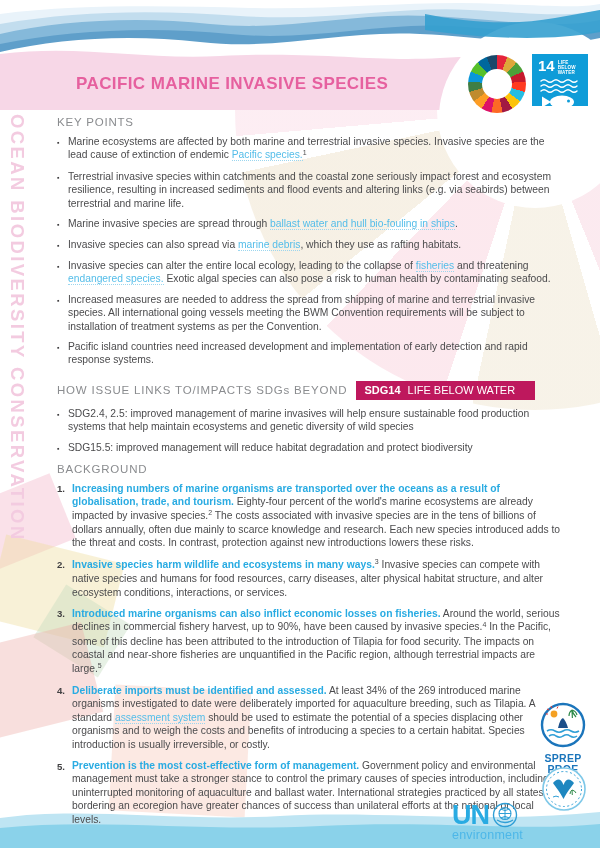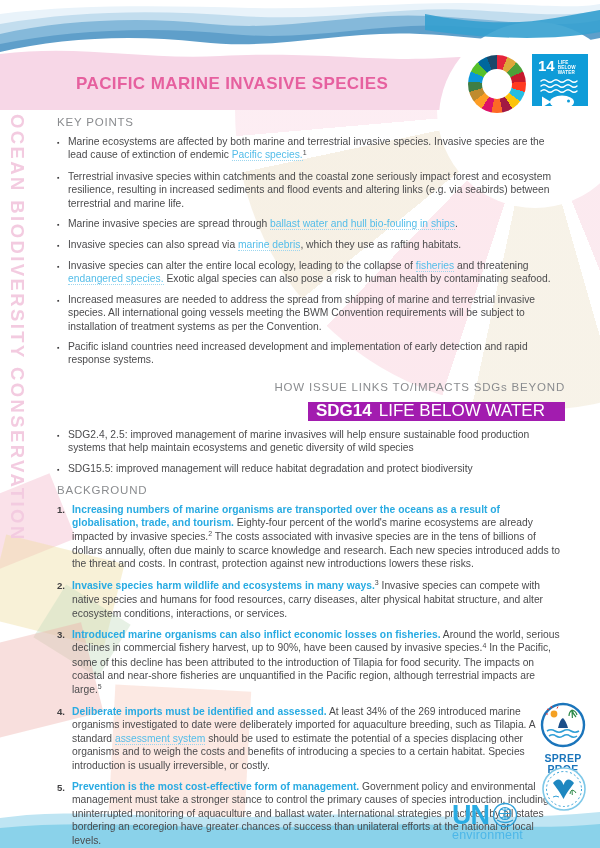--- a/index.html
+++ b/index.html
@@ -50,24 +50,24 @@
   .sdg14 .lines{margin-left:3px;font-size:4.6px;font-weight:bold;line-height:5px;padding-top:1px;letter-spacing:.2px;}
   .sdg14 svg{display:block;margin-top:3px;}
 
   
   .side-title{position:absolute;left:6px;top:114px;z-index:3;writing-mode:vertical-rl;
     font-weight:bold;font-size:18.5px;letter-spacing:2.4px;color:#f3cbe0;white-space:nowrap;}
 
   
   main{position:absolute;left:57px;top:116px;width:508px;z-index:3;}
   .sec-head{font-size:11.5px;font-weight:normal;letter-spacing:.8px;color:#8a8c8f;margin:0 0 7px 0;}
-  .sec-head-row{display:flex;align-items:flex-end;gap:9px;margin:14px 0 7px 0;flex-direction:column;}
+  .sec-head-row{display:flex;align-items:center;gap:9px;margin:14px 0 7px 0;}
   .sec-head-row .sec-head{margin:0;}
-  .sdg-badge{display:inline-flex;align-items:baseline;background:#a21caf;color:#fff;
-    padding:3px 20px 4px 8px;font-size:17px;line-height:12px;}
+  .sdg-badge{display:inline-flex;align-items:baseline;background:#be185d;color:#fff;
+    padding:3px 20px 4px 8px;font-size:11px;line-height:12px;}
   .sdg-badge .tag{font-weight:bold;margin-right:7px;}
 
   ul.kp-list{list-style:none;margin:0 0 2px 0;padding:0;}
   ul.kp-list li{display:flex;margin:0 0 7px 0;}
   .mk{flex:0 0 11px;font-size:7px;line-height:13px;color:#414042;padding-top:1px;}
   .tx{flex:1;font-size:10.3px;line-height:13.4px;}
 
   ol.bg-list{list-style:none;margin:0;padding:0;}
   ol.bg-list li{display:flex;margin:0 0 8px 0;}
   .no{flex:0 0 15px;font-size:9.6px;font-weight:bold;color:#414042;line-height:13.4px;padding-top:.5px;}

